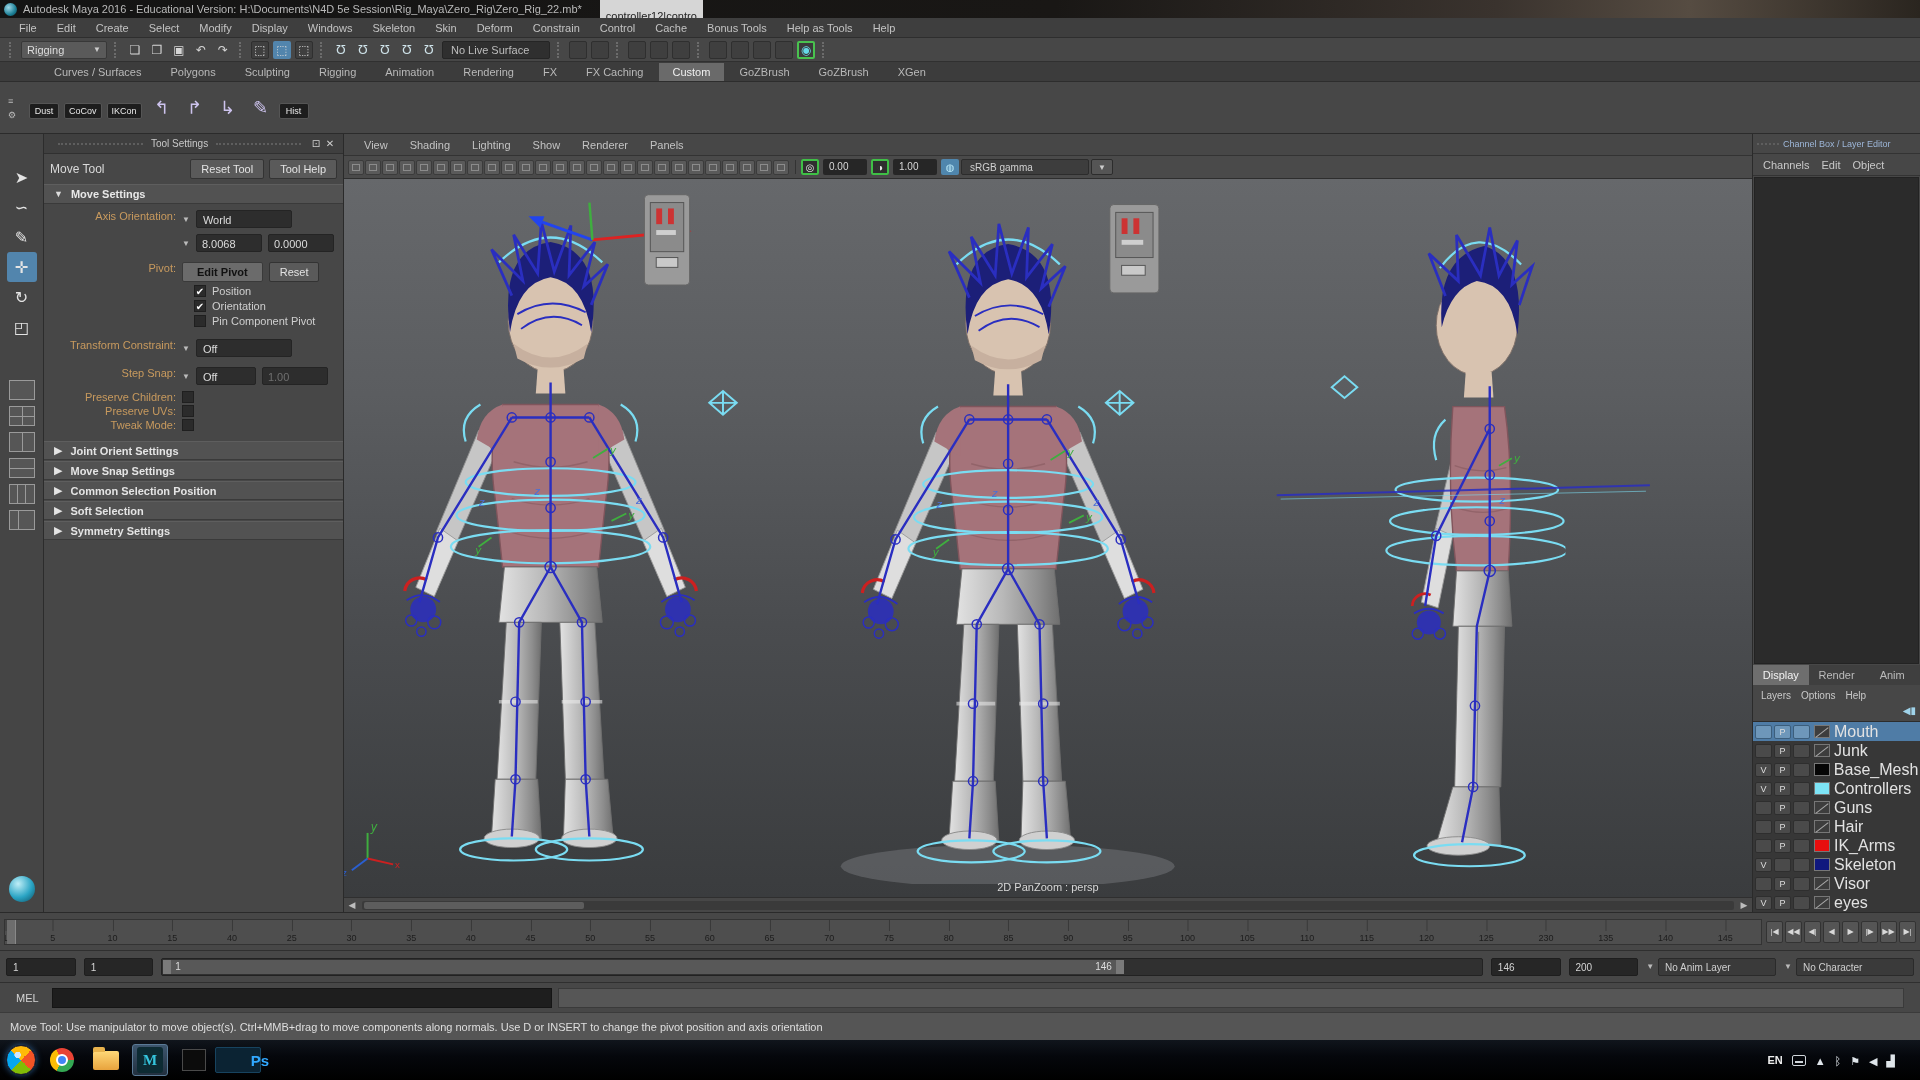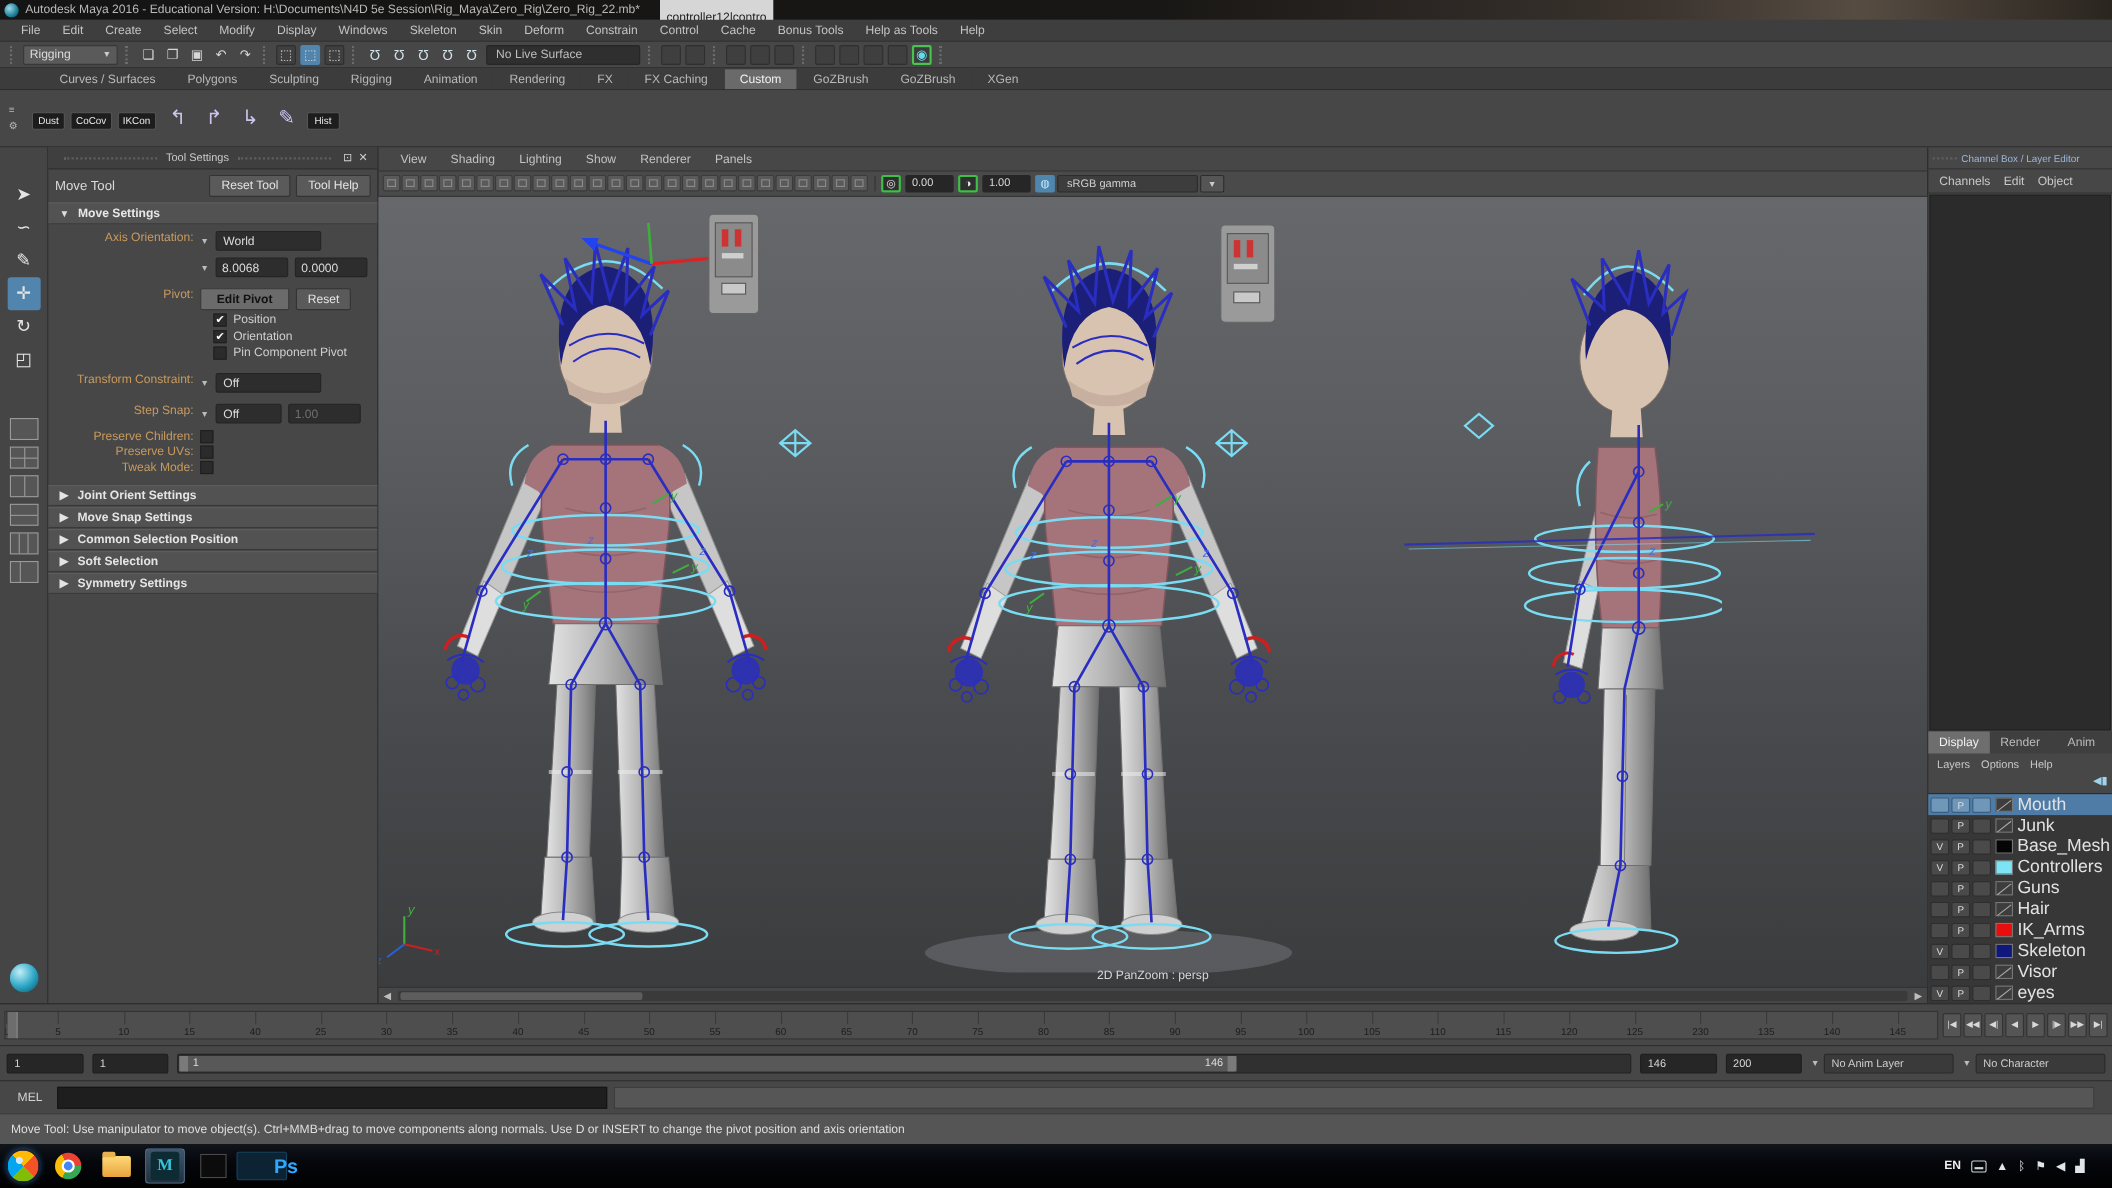--- a/index.html
+++ b/index.html
@@ -28,21 +28,21 @@
   .grip { width:5px; height:16px; border-left:2px dotted #6c6c6c; margin:0 3px; }
   .menuset { width:86px; height:18px; background:#5a5a5a; border:1px solid #383838; border-radius:2px;
     color:#ddd; font-size:11px; display:flex; align-items:center; justify-content:space-between; padding:0 5px; }
   .menuset .arr { font-size:8px; color:#ccc; }
   .sl-ico { width:18px; height:18px; display:flex; align-items:center; justify-content:center;
     color:#d6d6d6; font-size:12px; border-radius:2px; }
   .sl-ico.blue { background:#5285ad; }
   .sl-ico.green { outline:2px solid #49c24f; outline-offset:-2px; background:#3b3b3b; color:#66d9e8; }
   .sl-ico.boxed { background:#3f3f3f; border:1px solid #2f2f2f; }
   .magnet { display:inline-block; transform:rotate(180deg); color:#cfe3ea; font-size:13px; }
-  .live-surface { width:140px; height:18px; background:#2f2f2f; border:1px solid #252525; color:#bdbdbd;
+  .live-surface { width:108px; height:18px; background:#2f2f2f; border:1px solid #252525; color:#bdbdbd;
     font-size:11px; display:flex; align-items:center; padding-left:8px; border-radius:2px; }
 
   
   .shelftabs { position:absolute; left:0; top:62px; width:1920px; height:20px; background:#3c3c3c;
     display:flex; align-items:flex-end; gap:1px; padding-left:40px; border-bottom:1px solid #2d2d2d; }
   .shelftab { color:#b9b9b9; font-size:11px; padding:3px 14px; background:#3c3c3c; cursor:default; }
   .shelftab.active { background:#6a6a6a; color:#f0f0f0; }
 
   
   .shelf { position:absolute; left:0; top:82px; width:1920px; height:52px; background:#474747;
@@ -208,21 +208,21 @@
     background:conic-gradient(from -30deg,#ea4335 0 33%,#34a853 0 66%,#fbbc05 0); }
   .chrome::after { content:""; position:absolute; inset:6px; border-radius:50%; background:#4285f4; border:2px solid #fff; }
   .folder { width:26px; height:19px; background:linear-gradient(180deg,#ffd978,#e8a33d); border-radius:2px; position:relative; }
   .folder::before { content:""; position:absolute; left:0; top:-4px; width:12px; height:5px;
     background:#e8b34d; border-radius:2px 2px 0 0; }
   .mayaico { width:26px; height:26px; background:#0d2b33; border-radius:3px; color:#35c4dc;
     font-weight:bold; font-size:15px; display:flex; align-items:center; justify-content:center;
     font-family:"Liberation Serif","DejaVu Serif",serif; }
   .blackico { width:24px; height:22px; background:#0c0c0c; border:1px solid #4a4a4a; }
   .psico { width:26px; height:26px; background:#0b2333; border:1px solid #17435f; color:#31a8ff;
-    font-weight:bold; font-size:18px; display:flex; align-items:center; justify-content:center; border-radius:2px;padding-left:44px; }
+    font-weight:bold; font-size:15px; display:flex; align-items:center; justify-content:center; border-radius:2px;padding-left:44px; }
   .tray { margin-left:auto; display:flex; align-items:center; gap:9px; padding-right:10px; }
   .tray .ten { color:#eee; font-size:11px; font-weight:bold; }
   .tray .tico { color:#dfe5ea; font-size:11px; }
   .tray .kbd { width:14px; height:11px; border:1px solid #cfd5da; border-radius:2px; position:relative; }
   .tray .kbd::after { content:""; position:absolute; left:2px; right:2px; bottom:2px; height:2px; background:#cfd5da; }
 
   
   .ctl { fill:none; stroke:var(--ctl); stroke-width:2.4px; }
   .skel { fill:none; stroke:var(--rig); stroke-width:2.6px; }
   .jnt { fill:none; stroke:var(--rig); stroke-width:1.6px; }

